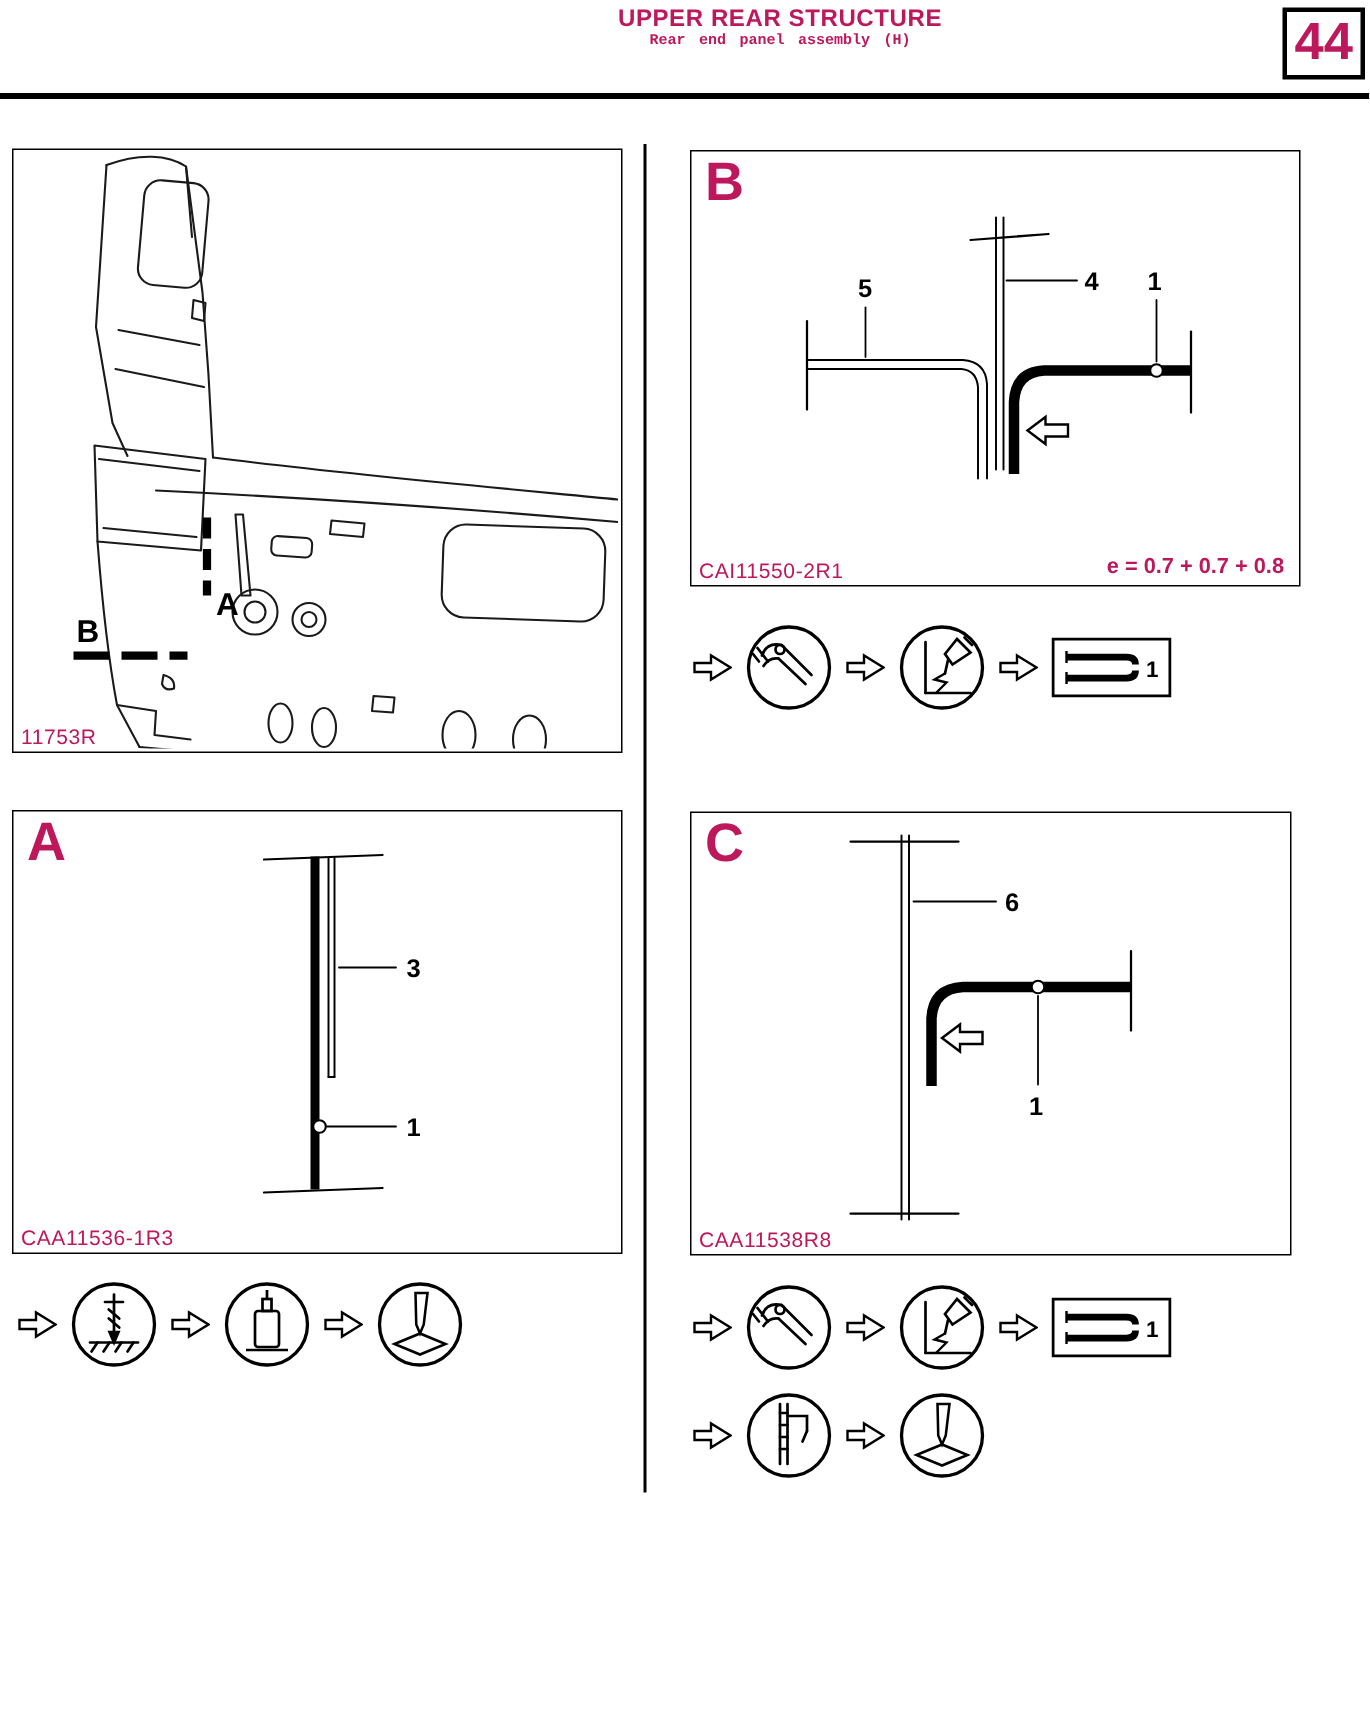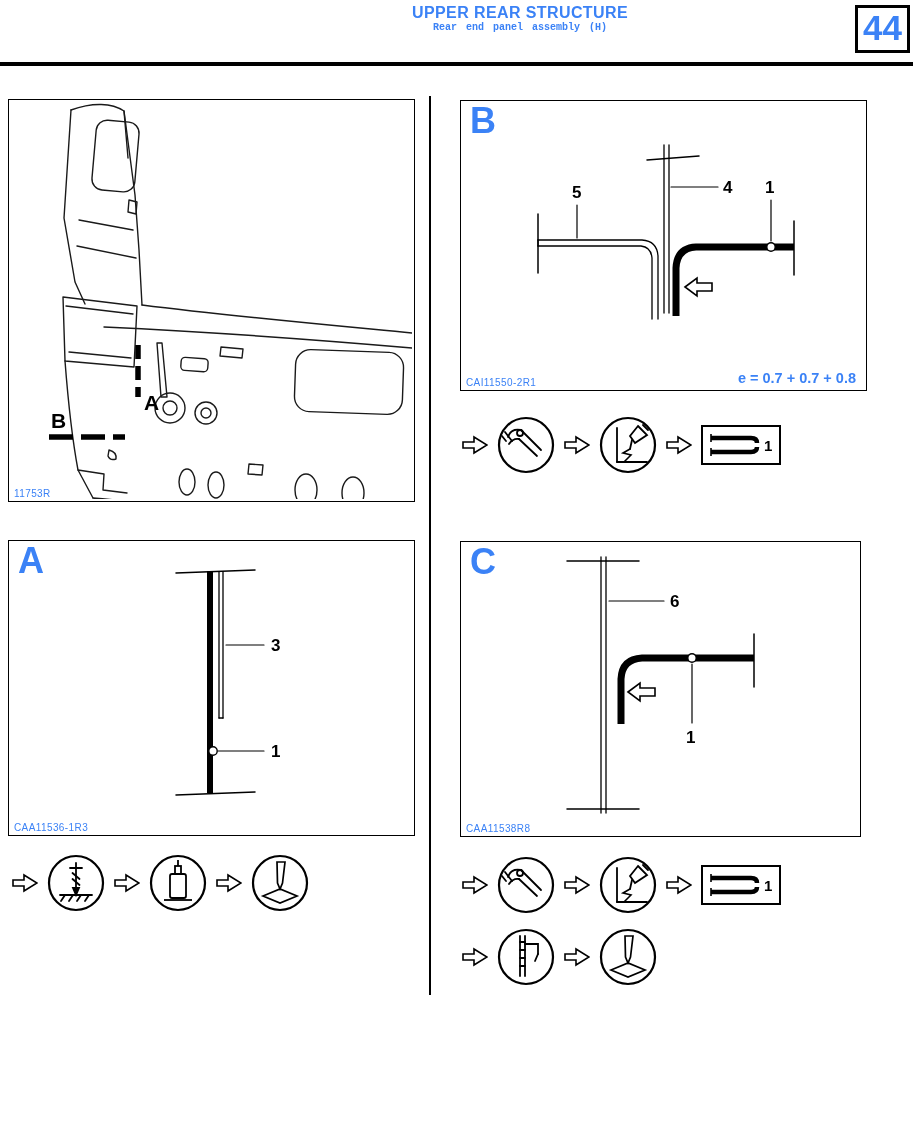--- a/index.html
+++ b/index.html
@@ -1,39 +1,39 @@
 <!DOCTYPE html>
 <html><head>
 <meta charset="utf-8">
 <style>
   * { margin:0; padding:0; box-sizing:border-box; }
   html,body { background:#ffffff; }
   .page {
     position:relative; width:913px; height:1141px; background:#fff;
-    font-family:"Liberation Sans", sans-serif; color:#3b82f6; overflow:hidden;
+    font-family:"Liberation Sans", sans-serif; color:#be185d; overflow:hidden;
   }
   .title-block { position:absolute; top:4px; left:130px; width:780px; text-align:center; }
   .t1 { font-size:16px; font-weight:700; letter-spacing:.4px; }
   .t2 { font-size:10px; font-weight:700; word-spacing:3px;font-family:Liberation Mono, monospace; }
   .section-box {
     position:absolute; top:5px; right:3px; width:55px; height:48px;
     border:3px solid #000; display:flex; align-items:flex-start; justify-content:center;
     font-size:35px; font-weight:700; background:#fff;
   }
   .header-rule { position:absolute; top:62px; left:0; width:913px; height:4px; background:#000; }
   .v-divider  { position:absolute; left:429px; top:96px; width:2px; height:899px; background:#000; }
 
   .fig { position:absolute; border:1.6px solid #000; background:#fff; }
   .fig-overview { left:8px;   top:99px;  width:407px; height:403px; }
   .fig-a        { left:8px;   top:540px; width:407px; height:296px; }
   .fig-b        { left:460px; top:100px; width:407px; height:291px; }
   .fig-c        { left:460px; top:541px; width:401px; height:296px; }
 
   .fig-letter { position:absolute; top:0px; left:9px; font-size:36px; font-weight:700; line-height:1.1; }
-  .fig-ref    { position:absolute; bottom:2px; left:5px; font-size:10px; letter-spacing:.4px;margin-top:38px; }
+  .fig-ref    { position:absolute; bottom:2px; left:5px; font-size:14px; letter-spacing:.4px;margin-top:38px; }
   .fig-formula{ position:absolute; bottom:4px; right:10px; font-size:14.5px; font-weight:700; }
 
   .art { position:absolute; left:0; top:0; }
   svg text { font-family:"Liberation Sans", sans-serif; fill:#000; }
 
   .steps-row { position:absolute; display:flex; align-items:center; gap:9px; }
   .row-a  { left:12px;  top:854px; }
   .row-b  { left:462px; top:416px; }
   .row-c1 { left:462px; top:856px; }
   .row-c2 { left:462px; top:928px; }

